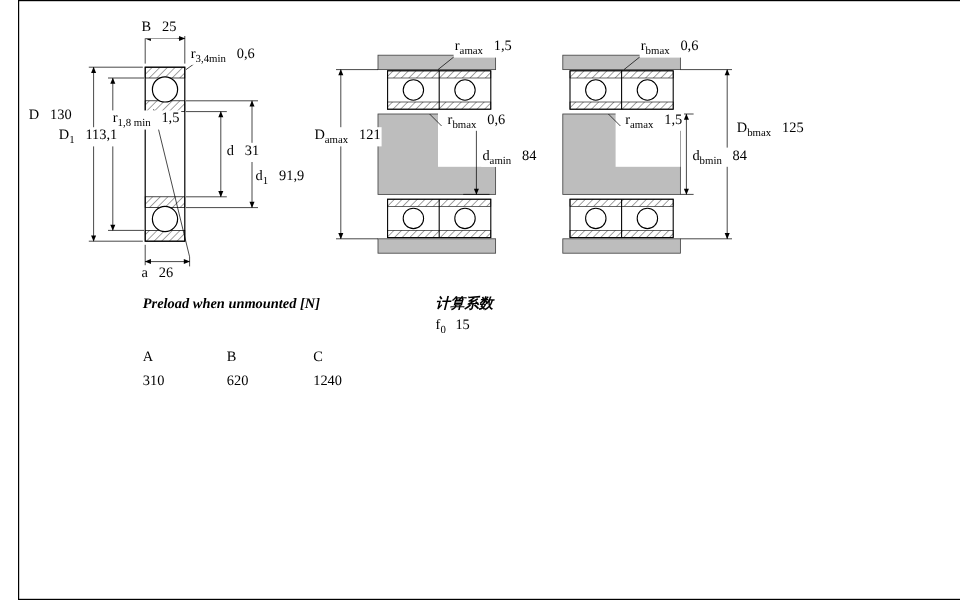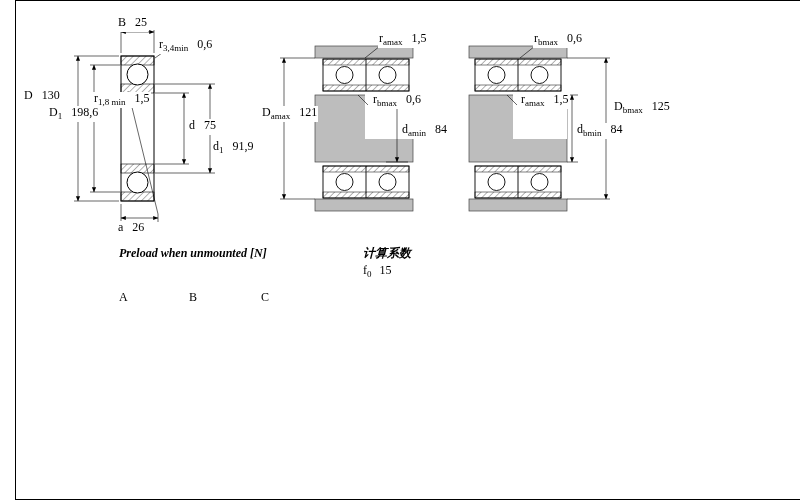--- a/index.html
+++ b/index.html
@@ -149,23 +149,23 @@
   </svg>
 
   <div class="dim" style="left:101px; top:15px"><span>B</span><sub></sub><span class="v">25</span></div>
 
   <div class="dim" style="left:142px; top:37px"><span>r</span><sub>3,4min</sub><span class="v">0,6</span></div>
 
   <div class="dim" style="left:7px; top:88px"><span>D</span><sub></sub><span class="v">130</span></div>
 
   <div class="dim" style="left:77px; top:91px"><span>r</span><sub>1,8 min</sub><span class="v">1,5</span></div>
 
-  <div class="dim" style="left:32px; top:105px"><span>D</span><sub>1</sub><span class="v">198,6</span></div>
-
-  <div class="dim" style="left:172px; top:118px"><span>d</span><sub></sub><span class="v">75</span></div>
+  <div class="dim" style="left:32px; top:105px"><span>D</span><sub>1</sub><span class="v">113,1</span></div>
+
+  <div class="dim" style="left:172px; top:118px"><span>d</span><sub></sub><span class="v">31</span></div>
 
   <div class="dim" style="left:196px; top:139px"><span>d</span><sub>1</sub><span class="v">91,9</span></div>
 
   <div class="dim" style="left:101px; top:220px"><span>a</span><sub></sub><span class="v">26</span></div>
 
   <div class="dim" style="left:362px; top:31px"><span>r</span><sub>amax</sub><span class="v">1,5</span></div>
 
   <div class="dim" style="left:245px; top:105px"><span>D</span><sub>amax</sub><span class="v">121</span></div>
 
   <div class="dim" style="left:356px; top:92px"><span>r</span><sub>bmax</sub><span class="v">0,6</span></div>
@@ -184,15 +184,20 @@
 
   <div class="tblock bold" style="left:347px; top:245px">计算系数</div>
   <div class="tblock" style="left:347px; top:262px"><span>f</span><sub>0</sub><span class="v">15</span></div>
 
   <div class="ptable" style="left:103px; top:289px">
     <div class="prow">
       <span>A</span>
       <span>B</span>
       <span>C</span>
     </div>
+    <div class="prow">
+      <span>310</span>
+      <span>620</span>
+      <span>1240</span>
+    </div>
   </div>
 
 </div>
 
 </body></html>

